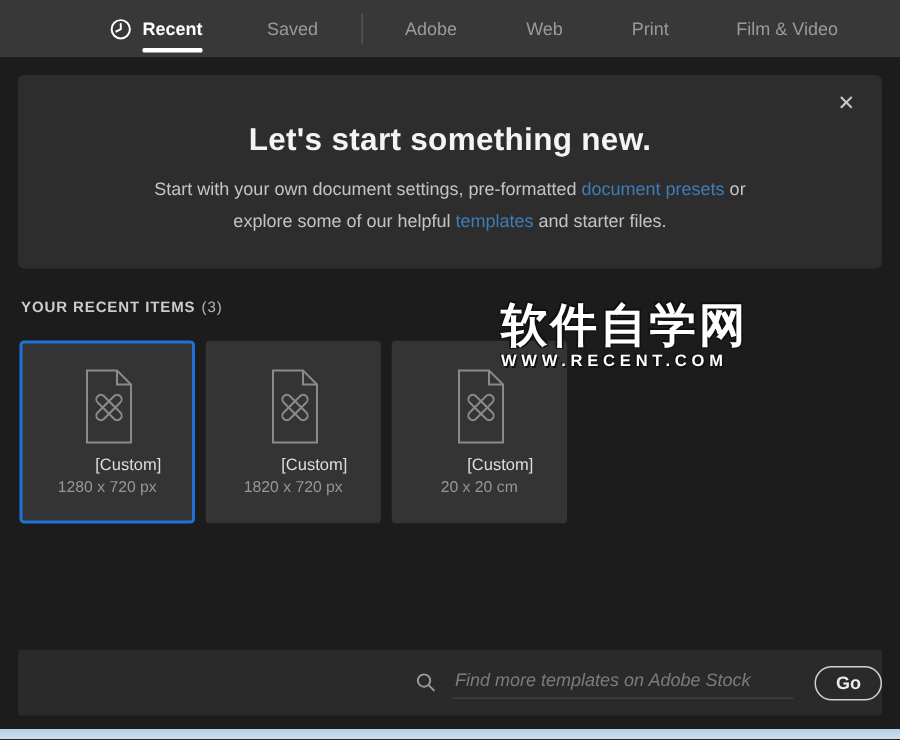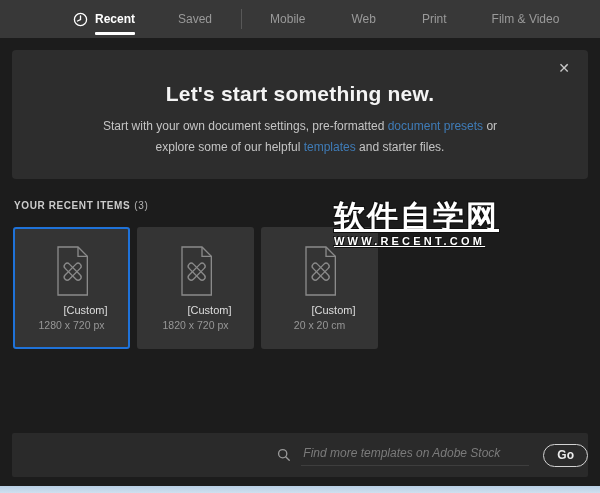--- a/index.html
+++ b/index.html
@@ -66,21 +66,20 @@
     border:2px solid transparent;
   }
   .card--selected{border-color:var(--selection-blue);}
   .doc-icon{margin-top:16px;display:block;}
   .card-name{margin-top:7px;font-size:11px;color:#dedede;padding-left:28px;}
   .card-dims{margin-top:3px;font-size:10.5px;color:#979797;}
   
   .watermark{
     position:absolute;left:334px;top:201px;text-align:left;pointer-events:none;
     color:#ffffff;
-    text-decoration:underline;
   }
   .watermark-line1{
     font-size:31px;font-weight:bold;letter-spacing:2px;line-height:1.05;
     text-shadow:1px 1px 0 #111,-1px -1px 0 #111,1px -1px 0 #111,-1px 1px 0 #111;
   }
   .watermark-line2{
     margin-top:1px;font-size:11px;font-weight:bold;letter-spacing:3.2px;
     text-shadow:1px 1px 0 #111,-1px -1px 0 #111;
   }
   
@@ -120,21 +119,21 @@
         <circle cx="8" cy="8" r="6.5" fill="none" stroke="#ffffff" stroke-width="1.4"></circle>
         <path d="M8 4.2 V8 L4.8 9.6" fill="none" stroke="#ffffff" stroke-width="1.4" stroke-linecap="round"></path>
       </svg>
       <span class="tab-label">Recent</span>
     </div>
     <div class="tab tab-2">
       <span class="tab-label">Saved</span>
     </div>
     <div class="tabs-divider"></div>
     <div class="tab tab-3">
-      <span class="tab-label">Mobile</span>
+      <span class="tab-label">Adobe</span>
     </div>
     <div class="tab tab-4">
       <span class="tab-label">Web</span>
     </div>
     <div class="tab tab-5">
       <span class="tab-label">Print</span>
     </div>
     <div class="tab">
       <span class="tab-label">Film &amp; Video</span>
     </div>

